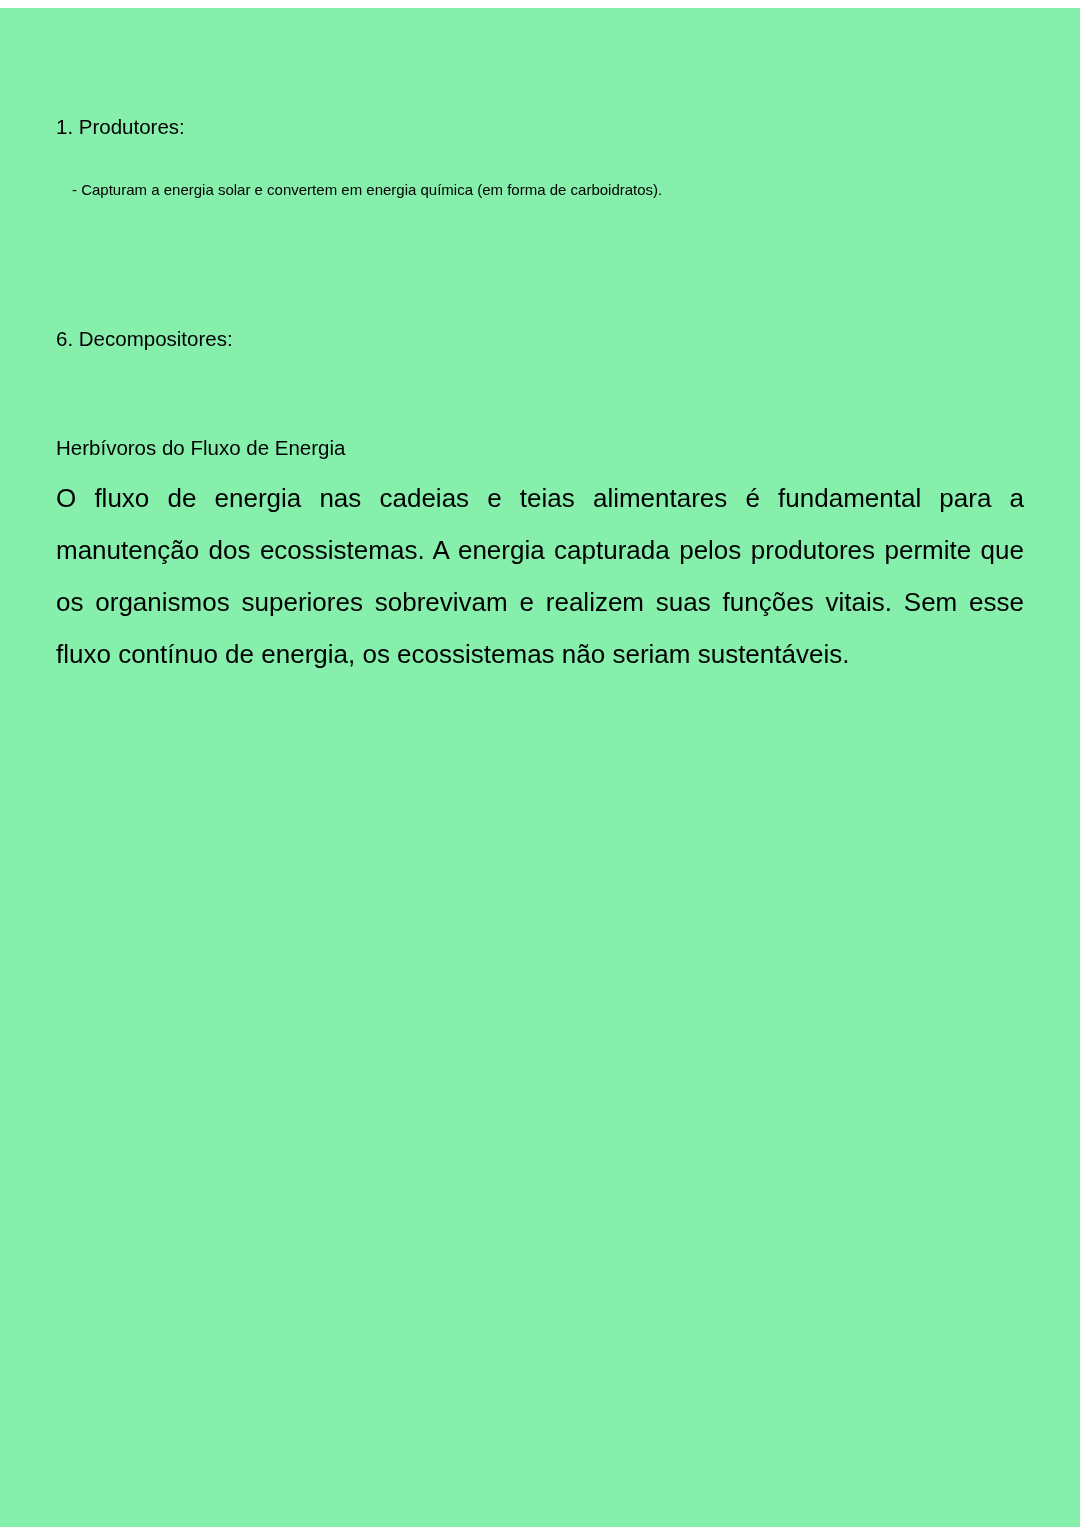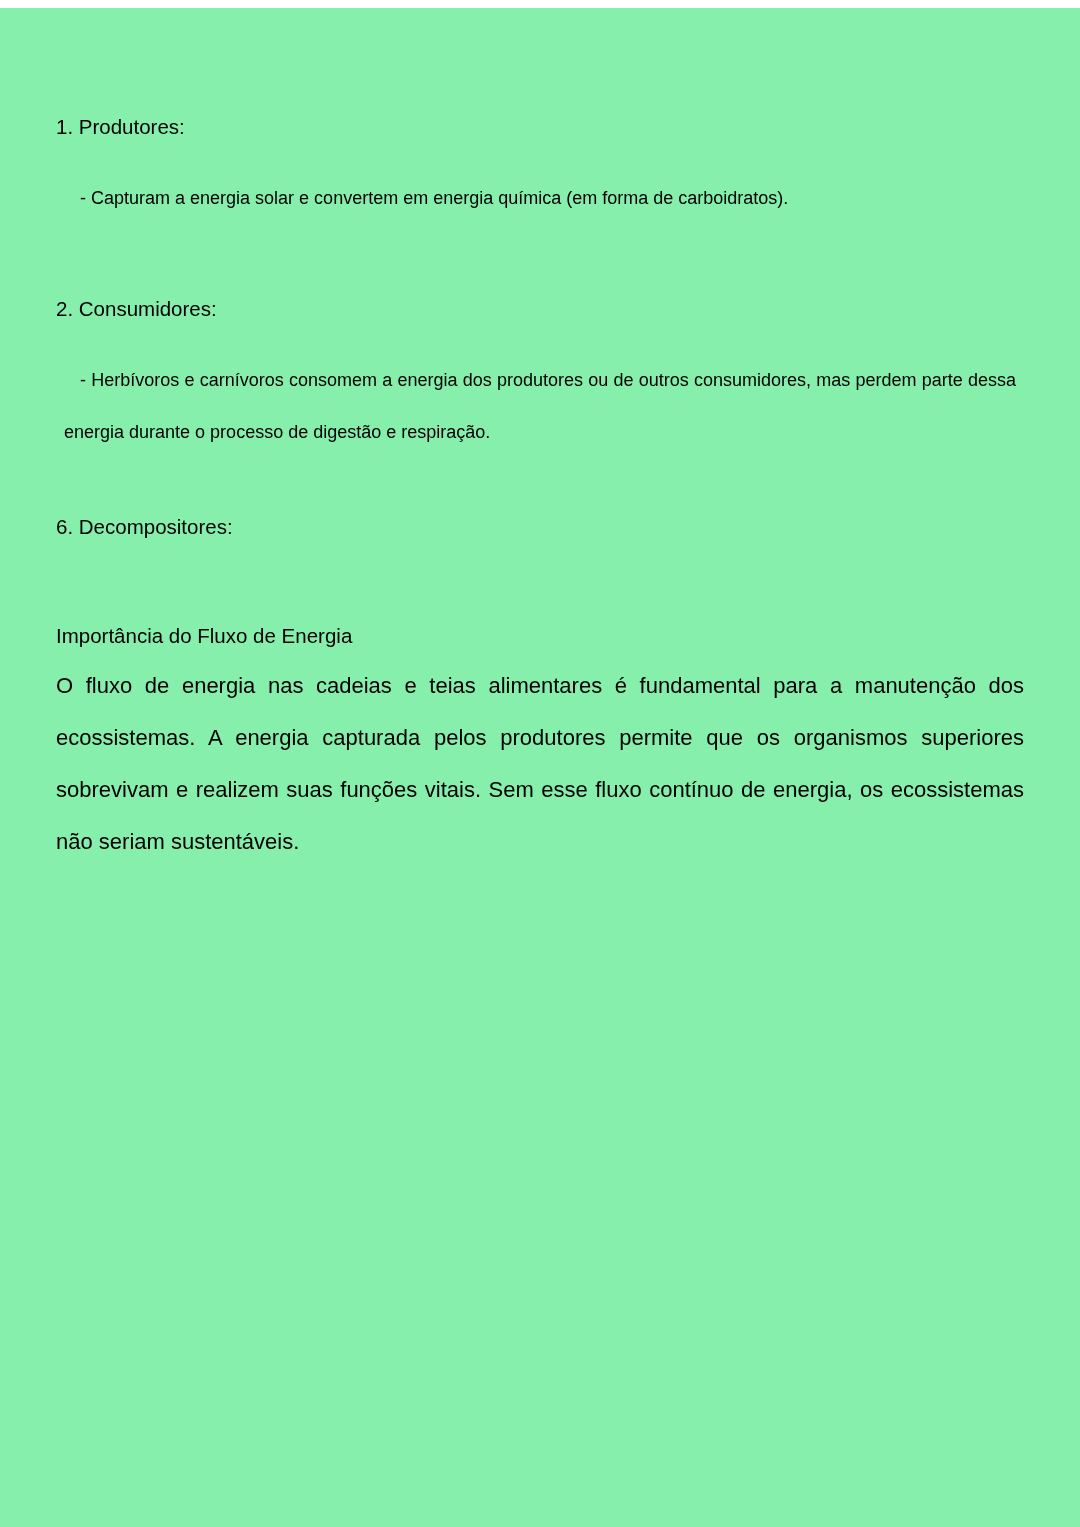--- a/index.html
+++ b/index.html
@@ -29,42 +29,42 @@
 
   .content {
     position: absolute;
     left: 56px;
     top: 104px;
     width: 968px;
   }
 
   
   .para {
-    font-size: 22px;
+    font-size: 26px;
     line-height: 52px;
     color: #000000;
     margin: 0;
     white-space: pre-wrap;
   }
 
   .para.justify {
     text-align: justify;
     text-align-last: left;
   }
 
   .heading-num {
     font-size: 20.5px;
     line-height: 30px;
     margin: 0;
   }
 
   .bullet {
-    font-size: 18px;
+    font-size: 15px;
     line-height: 52px;
-    margin: 8px;
+    margin: 0;
     text-align: justify;
     text-align-last: left;
     text-indent: 16px;
   }
   .sp-22 { height: 22px; }
   .sp-46 { height: 46px; }
   .sp-56 { height: 56px; }
   .sp-62 { height: 62px; }
   .sp-8  { height: 8px; }
 
@@ -81,35 +81,30 @@
   <div class="content">
 
     <div>
       <p class="heading-num">1. Produtores:</p>
       <div class="sp-22"></div>
       <p class="bullet">- Capturam a energia solar e convertem em energia química (em forma de carboidratos).</p>
     </div>
 
     <div class="sp-62"></div>
 
-    <div>
-      <p class="heading-num">2. Consumidores:</p>
-      <div class="sp-22"></div>
-      <p class="bullet">- Herbívoros e carnívoros consomem a energia dos produtores ou de outros consumidores, mas perdem parte dessa energia durante o processo de digestão e respiração.</p>
-    </div>
 
     <div class="sp-46"></div>
 
     <div>
       <p class="heading-num">6. Decompositores:</p>
       <div class="sp-22"></div>
     </div>
 
     <div class="sp-56"></div>
 
     <div>
-      <p class="section-heading">Importância do Fluxo de Energia</p>
+      <p class="section-heading">Herbívoros do Fluxo de Energia</p>
       <div class="sp-8"></div>
       <p class="para justify">O fluxo de energia nas cadeias e teias alimentares é fundamental para a manutenção dos ecossistemas. A energia capturada pelos produtores permite que os organismos superiores sobrevivam e realizem suas funções vitais. Sem esse fluxo contínuo de energia, os ecossistemas não seriam sustentáveis.</p>
     </div>
 
   </div>
 </div>
 
 </body></html>

